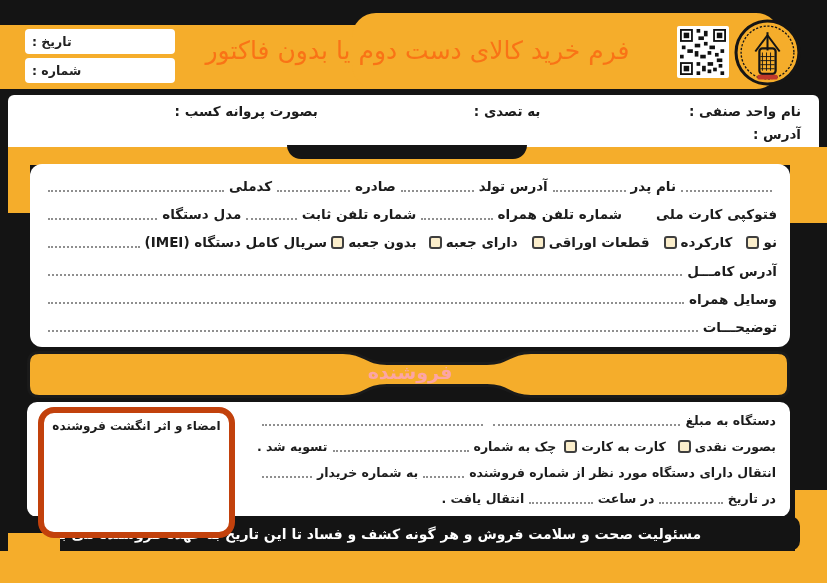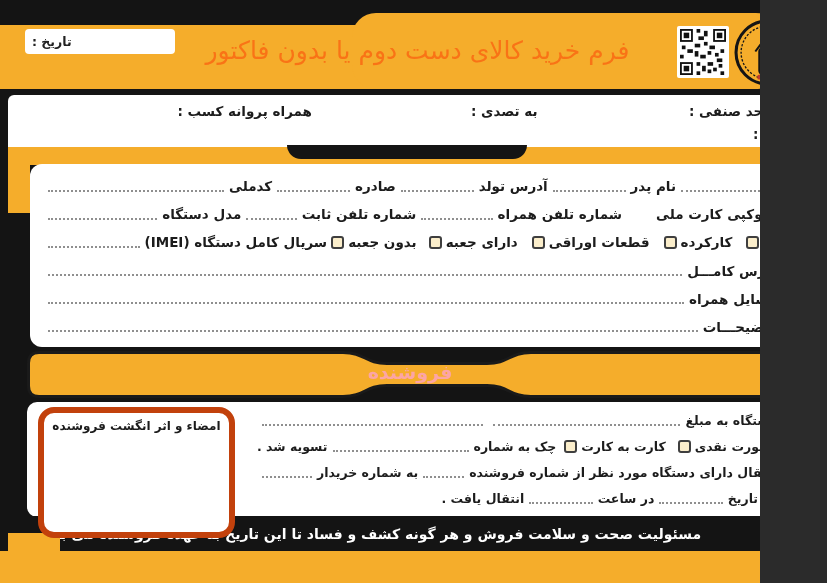--- a/index.html
+++ b/index.html
@@ -1,17 +1,17 @@
 <!DOCTYPE html>
 <html lang="fa"><head>
 <meta charset="utf-8">
 <style>
   * { box-sizing: border-box; margin: 0; padding: 0; }
   body { margin: 0; background: #2b2b2b; font-family: "DejaVu Sans", "Liberation Sans", sans-serif; }
-  .page { position: relative; width: 760px; height: 583px; background: #141414; overflow: hidden; }
+  .page { position: relative; width: 827px; height: 583px; background: #141414; overflow: hidden; }
 
   
   .bg { position: absolute; }
   .y  { background: #F5AD2B; }
 
   
   .hb1 { left: 0; top: 25px; width: 420px; height: 64px; border-radius: 0 22px 22px 0; }
   .hb2 { left: 352px; top: 13px; width: 428px; height: 76px; border-radius: 24px; }
   .title { position: absolute; left: 165px; top: 36px; width: 505px; text-align: center;
            font-size: 25px; font-weight: 400; color: #f97316; direction: rtl; letter-spacing: -0.5px; }
@@ -82,20 +82,23 @@
 </head>
 <body>
 
 <div class="page">
 
   <div class="bg y hb1"></div>
   <div class="bg y hb2"></div>
 
   <div class="meta-box mb1">
     <span>تاریخ :</span>
+  </div>
+  <div class="meta-box mb2">
+    <span>شماره :</span>
   </div>
 
   <div class="title">فرم خرید کالای دست دوم یا بدون فاکتور</div>
 
   <div class="qr">
     <svg viewBox="0 0 25 25" width="46" height="46">
       <rect width="25" height="25" fill="#fff"></rect>
       <g fill="#111">
         <rect x="0" y="0" width="7" height="7"></rect>
           <rect x="18" y="0" width="7" height="7"></rect>
@@ -144,21 +147,21 @@
       <rect x="23" y="55" width="20" height="4.5" rx="1.5" fill="#C0392B"></rect>
     </svg>
   </div>
 
   <div class="shop">
     <div class="shop-row">
       <span class="lbl">نام واحد صنفی :</span>
       <span class="sp" style="flex-grow:1;"></span>
       <span class="lbl">به تصدی :</span>
       <span class="sp" style="flex-grow:1.05;"></span>
-      <span class="lbl">همراه پروانه کسب :</span>
+      <span class="lbl">بصورت پروانه کسب :</span>
       <span class="sp" style="flex-grow:1;"></span>
     </div>
     <div class="shop-row">
       <span class="lbl">آدرس :</span>
       <span class="sp"></span>
     </div>
   </div>
 
   <div class="bg y divband"></div>
   <div class="bg div-notch"></div>

